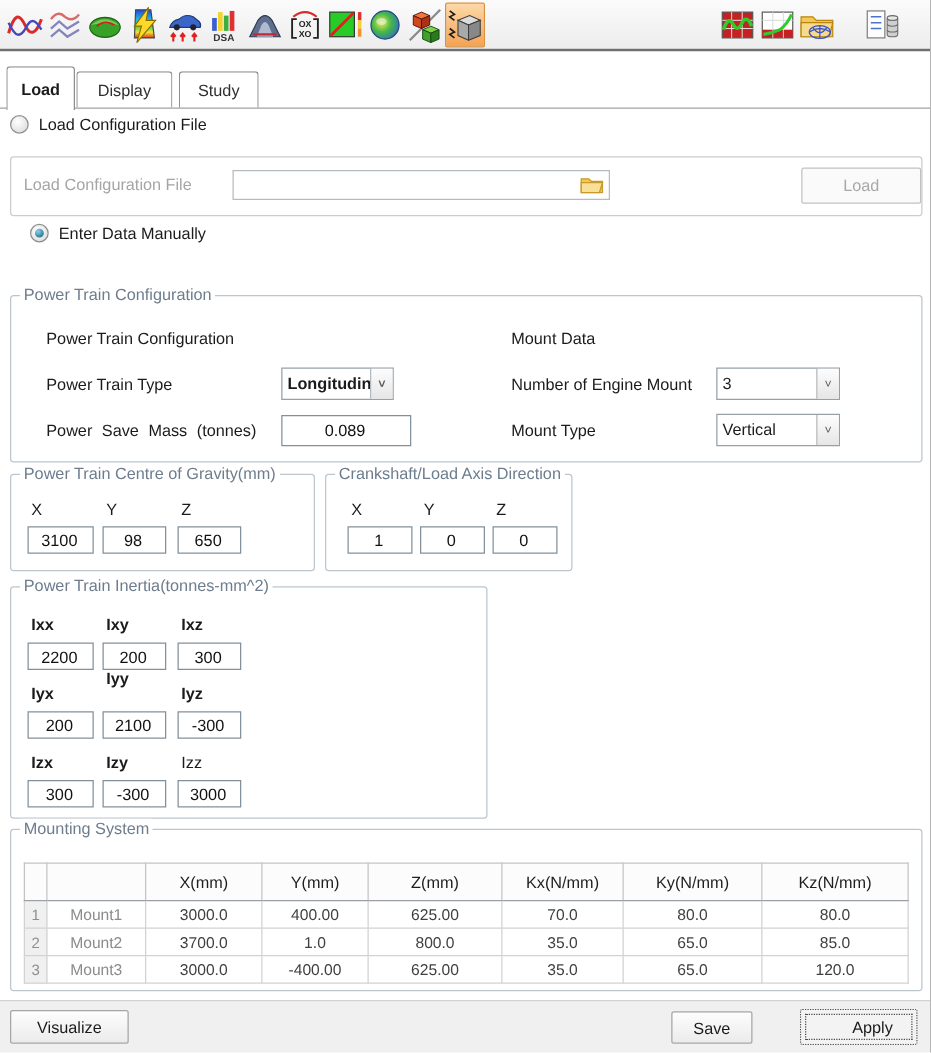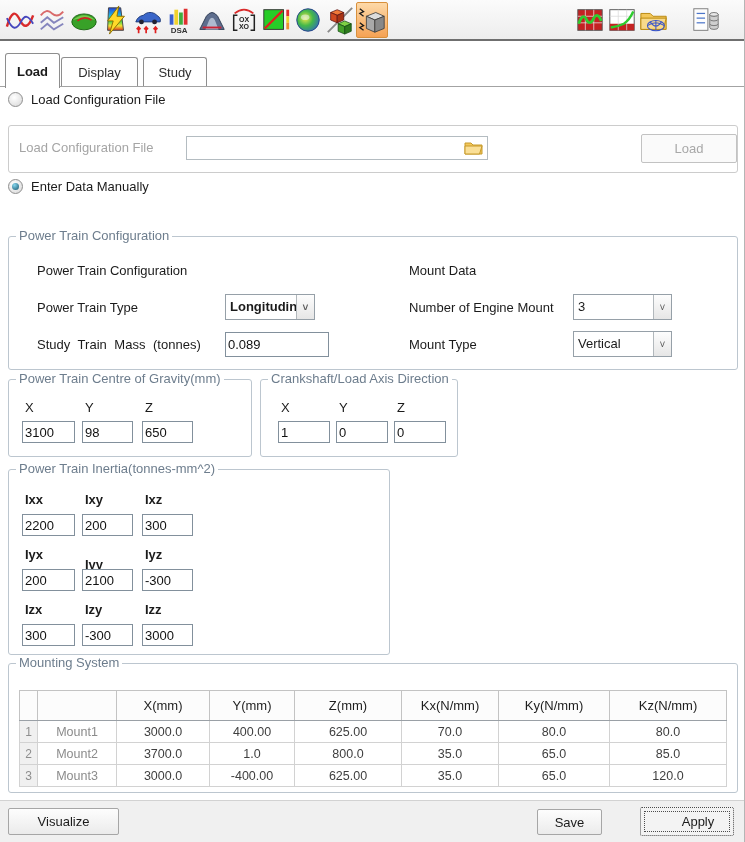--- a/index.html
+++ b/index.html
@@ -33,21 +33,21 @@
   .radio{width:13px;height:13px;border-radius:50%;border:1px solid #8f8f8f;
          background:radial-gradient(circle at 40% 35%,#ffffff,#d6d6d6);display:flex;align-items:center;justify-content:center;}
   .radio.sel::after{content:"";width:7px;height:7px;border-radius:50%;
          background:radial-gradient(circle at 35% 30%,#85d6ee,#15556d);}
   .group{position:absolute;border:1px solid #bcc6cf;border-radius:3px;background:#fff;}
   .group.disabled{border-color:#cccccc;}
   .cap{position:absolute;top:-9px;left:7px;background:#fff;padding:0 3px;color:#6d7d8d;font-size:13px;white-space:nowrap;}
   .lbl{position:absolute;white-space:nowrap;color:#1b1b1b;}
   .lbl.dim{color:#a5a5a5;}
   .tinput{position:absolute;border:1px solid #82909c;background:#fff;font-family:"Liberation Sans",sans-serif;
-          font-size:13px;text-align:left;padding:0 4px 0 2px;box-sizing:border-box;color:#111;}
+          font-size:13px;text-align:center;padding:0 4px 0 2px;box-sizing:border-box;color:#111;}
   .tinput.file{border-color:#b4bcc1;text-align:left;padding-right:24px;}
   .folder-ic{position:absolute;}
   .combo{position:absolute;background:#fff;border:1px solid #96a0a8;display:flex;box-sizing:border-box;}
   .combo .val{flex:1;padding:4px 2px 0 4px;overflow:hidden;white-space:nowrap;font-size:13px;}
   .combo .arrow{width:17px;border-left:1px solid #b2b8bc;background:linear-gradient(#fdfdfd,#e6e6e6);
                 display:flex;align-items:center;justify-content:center;color:#5a5a5a;font-size:10px;}
   .btn{position:absolute;border:1px solid #a6a6a6;background:linear-gradient(#fdfdfd,#ebebeb);
        font-family:"Liberation Sans",sans-serif;font-size:13px;color:#1b1b1b;border-radius:2px;}
   .btn.disabled{color:#a8a8a8;background:#fafafa;border-color:#c2c2c2;}
   .btn.focus{border:1px dotted #4c4c4c;outline:1px dotted #4c4c4c;outline-offset:-5px;background:#f3f3f3;}
@@ -263,21 +263,21 @@
     <input class="tinput file" style="left: 177px; top: 10px; width: 302px; height: 24px;" type="text" value="">
     <span class="folder-ic" style="left:455px;top:14px;">
       <svg width="19" height="15" viewBox="0 0 19 15">
         <path d="M1 3 h6 l2 2 h9 v9 H1 Z" fill="#f3c75a" stroke="#c79a2a"></path>
         <path d="M1 6 h17 l-2.5 8 H1 Z" fill="#fadf96" stroke="#c79a2a"></path>
       </svg>
     </span>
     <button class="btn disabled" style="left:632px;top:8px;width:96px;height:29px;">Load</button>
   </div>
 
-  <div class="radio-row" style="left:8px;top:92px;">
+  <div class="radio-row" style="left:24px;top:92px;">
     <span class="radio sel"></span>
     <span>Enter Data Manually</span>
   </div>
 
   <div class="group" style="left:8px;top:149px;width:728px;height:132px;">
     <span class="cap">Power Train Configuration</span>
     <span class="lbl" style="left:28px;top:26px;">Power Train Configuration</span>
     <span class="lbl" style="left:400px;top:26px;">Mount Data</span>
 
     <span class="lbl" style="left:28px;top:63px;">Power Train Type</span>
@@ -285,21 +285,21 @@
       <span class="val">Longitudina</span>
       <span class="arrow">˅</span>
     </div>
 
     <span class="lbl" style="left:400px;top:63px;">Number of Engine Mount</span>
     <div class="combo" style="left:564px;top:57px;width:99px;height:26px;">
       <span class="val">3</span>
       <span class="arrow">˅</span>
     </div>
 
-    <span class="lbl" style="left:28px;top:100px;word-spacing:4px;">Study Train Mass (tonnes)</span>
+    <span class="lbl" style="left:28px;top:100px;word-spacing:4px;">Power Save Mass (tonnes)</span>
     <input class="tinput" style="left: 216px; top: 95px; width: 104px; height: 25px;" type="text" value="0.089">
 
     <span class="lbl" style="left:400px;top:100px;">Mount Type</span>
     <div class="combo" style="left:564px;top:94px;width:99px;height:26px;">
       <span class="val">Vertical</span>
       <span class="arrow">˅</span>
     </div>
   </div>
 
   <div class="group" style="left:8px;top:292px;width:242px;height:76px;">
@@ -326,29 +326,29 @@
     <span class="cap">Power Train Inertia(tonnes-mm^2)</span>
 
     <span class="lbl" style="left:16px;top:22px;font-weight:bold;">Ixx</span>
     <span class="lbl" style="left:76px;top:22px;font-weight:bold;">Ixy</span>
     <span class="lbl" style="left:136px;top:22px;font-weight:bold;">Ixz</span>
     <input class="tinput" style="left: 13px; top: 44px; width: 53px; height: 22px;" type="text" value="2200">
     <input class="tinput" style="left: 73px; top: 44px; width: 51px; height: 22px;" type="text" value="200">
     <input class="tinput" style="left: 133px; top: 44px; width: 51px; height: 22px;" type="text" value="300">
 
     <span class="lbl" style="left:16px;top:77px;font-weight:bold;">Iyx</span>
-    <span class="lbl" style="left:76px;top:87px;font-weight:bold;">Iyy</span>
+    <span class="lbl" style="left:76px;top:65px;font-weight:bold;">Iyy</span>
     <span class="lbl" style="left:136px;top:77px;font-weight:bold;">Iyz</span>
     <input class="tinput" style="left: 13px; top: 99px; width: 53px; height: 22px;" type="text" value="200">
     <input class="tinput" style="left: 73px; top: 99px; width: 51px; height: 22px;" type="text" value="2100">
     <input class="tinput" style="left: 133px; top: 99px; width: 51px; height: 22px;" type="text" value="-300">
 
     <span class="lbl" style="left:16px;top:132px;font-weight:bold;">Izx</span>
     <span class="lbl" style="left:76px;top:132px;font-weight:bold;">Izy</span>
-    <span class="lbl" style="left:136px;top:132px;font-weight:bold;">Izz</span>
+    <span class="lbl" style="left:136px;top:132px;font-weight:normal;">Izz</span>
     <input class="tinput" style="left: 13px; top: 154px; width: 53px; height: 22px;" type="text" value="300">
     <input class="tinput" style="left: 73px; top: 154px; width: 51px; height: 22px;" type="text" value="-300">
     <input class="tinput" style="left: 133px; top: 154px; width: 51px; height: 22px;" type="text" value="3000">
   </div>
 
   <div class="group" style="left:8px;top:576px;width:728px;height:128px;">
     <span class="cap">Mounting System</span>
     <table class="mtable">
       <colgroup>
         <col style="width:18px">
@@ -400,16 +400,16 @@
         <td>35.0</td>
         <td>65.0</td>
         <td>120.0</td>
       </tr>
     </tbody>
       </table>
   </div>
 </div>
 
 <div class="footer">
-  <button class="btn" style="left:8px;top:7px;width:111px;height:27px;">Visualize</button>
+  <button class="btn" style="left:8px;top:7px;width:95px;height:27px;">Visualize</button>
   <button class="btn" style="left:537px;top:8px;width:65px;height:26px;">Save</button>
   <button class="btn focus" style="left:640px;top:6px;width:94px;height:29px;padding-left:28px;">Apply</button>
 </div>
 
 </body></html>

